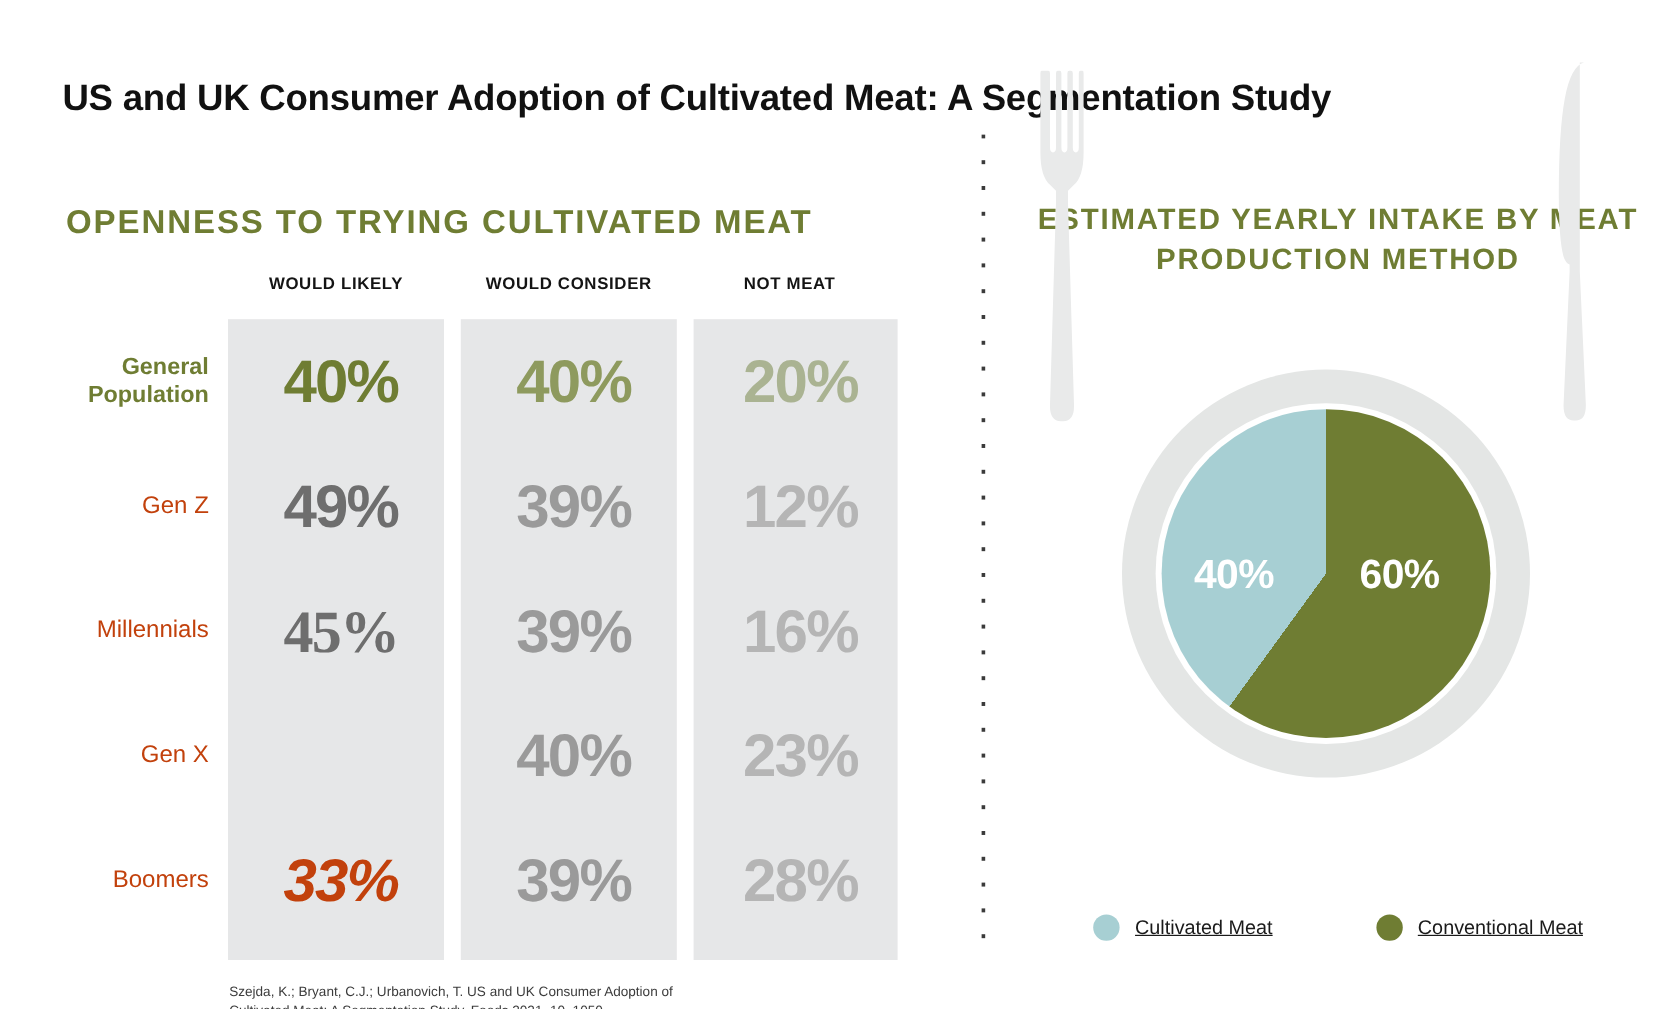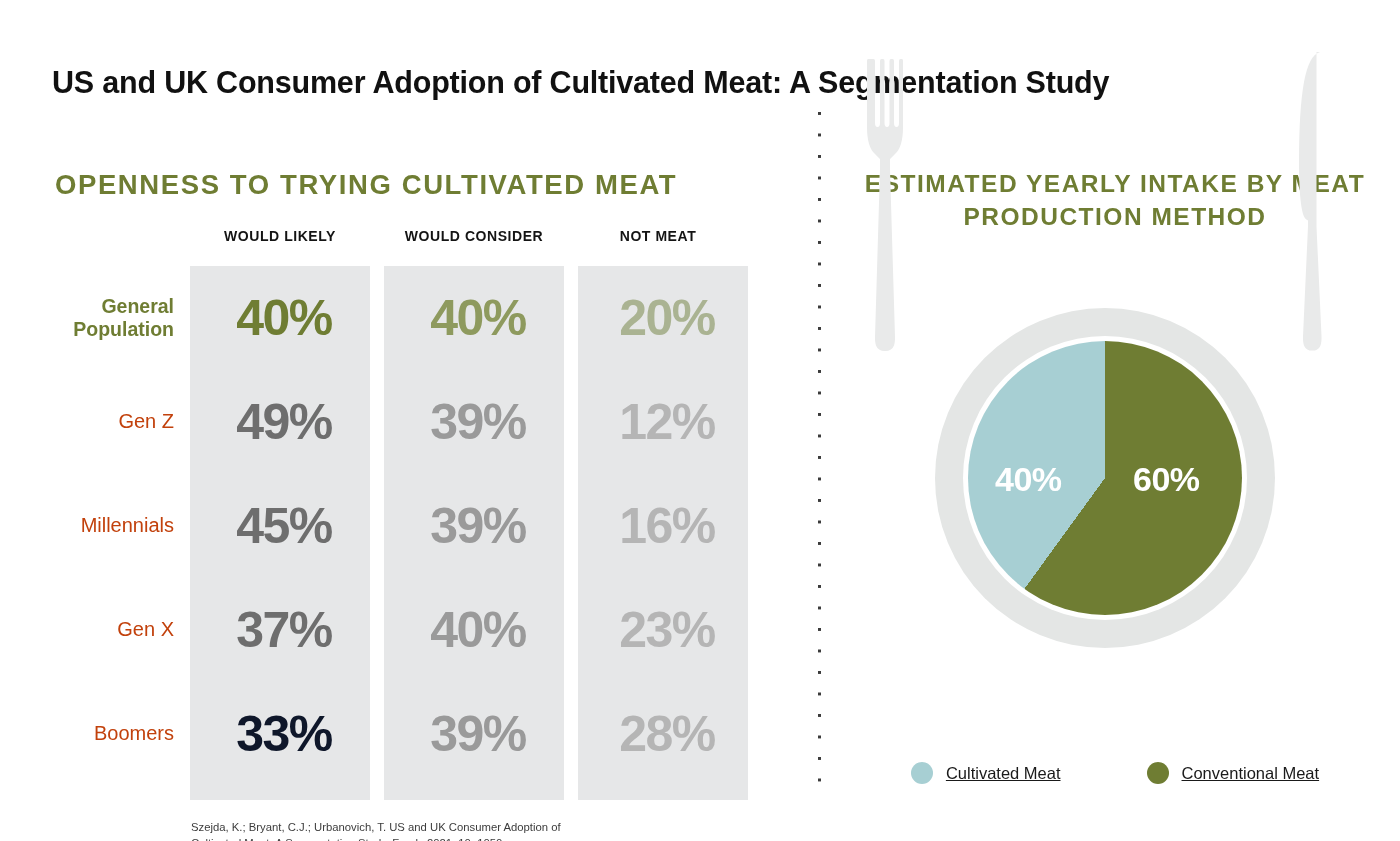--- a/index.html
+++ b/index.html
@@ -272,33 +272,32 @@
           <div class="cell c2" style="color: rgb(170, 179, 146);">20%</div>
         </div>
         <div class="row" style="top: 370px;">
           <div class="row-label">Gen Z</div>
           <div class="cell c0" style="color: rgb(110, 110, 110);">49%</div>
           <div class="cell c1" style="color: rgb(154, 154, 154);">39%</div>
           <div class="cell c2" style="color: rgb(181, 181, 181);">12%</div>
         </div>
         <div class="row" style="top: 474px;">
           <div class="row-label">Millennials</div>
-          <div class="cell c0" style="color: rgb(110, 110, 110);">45%</div>
+          <div class="cell c0" style="color: rgb(110, 110, 110); font-family: Liberation Serif, serif;">45%</div>
           <div class="cell c1" style="color: rgb(154, 154, 154);">39%</div>
           <div class="cell c2" style="color: rgb(181, 181, 181);">16%</div>
         </div>
         <div class="row" style="top: 578px;">
           <div class="row-label">Gen X</div>
-          <div class="cell c0" style="color: rgb(110, 110, 110);">37%</div>
           <div class="cell c1" style="color: rgb(154, 154, 154);">40%</div>
           <div class="cell c2" style="color: rgb(181, 181, 181);">23%</div>
         </div>
         <div class="row" style="top: 682px;">
           <div class="row-label">Boomers</div>
-          <div class="cell c0" style="color: #0f172a;">33%</div>
+          <div class="cell c0" style="color: #c2410c; font-style: italic;">33%</div>
           <div class="cell c1" style="color: rgb(154, 154, 154);">39%</div>
           <div class="cell c2" style="color: rgb(181, 181, 181);">28%</div>
         </div>
       </div>
 
     <p class="citation">Szejda, K.; Bryant, C.J.; Urbanovich, T. US and UK Consumer Adoption of Cultivated Meat: A Segmentation Study. Foods 2021, 10, 1050.</p>
   </section>
 
   <section class="right-panel">
 

